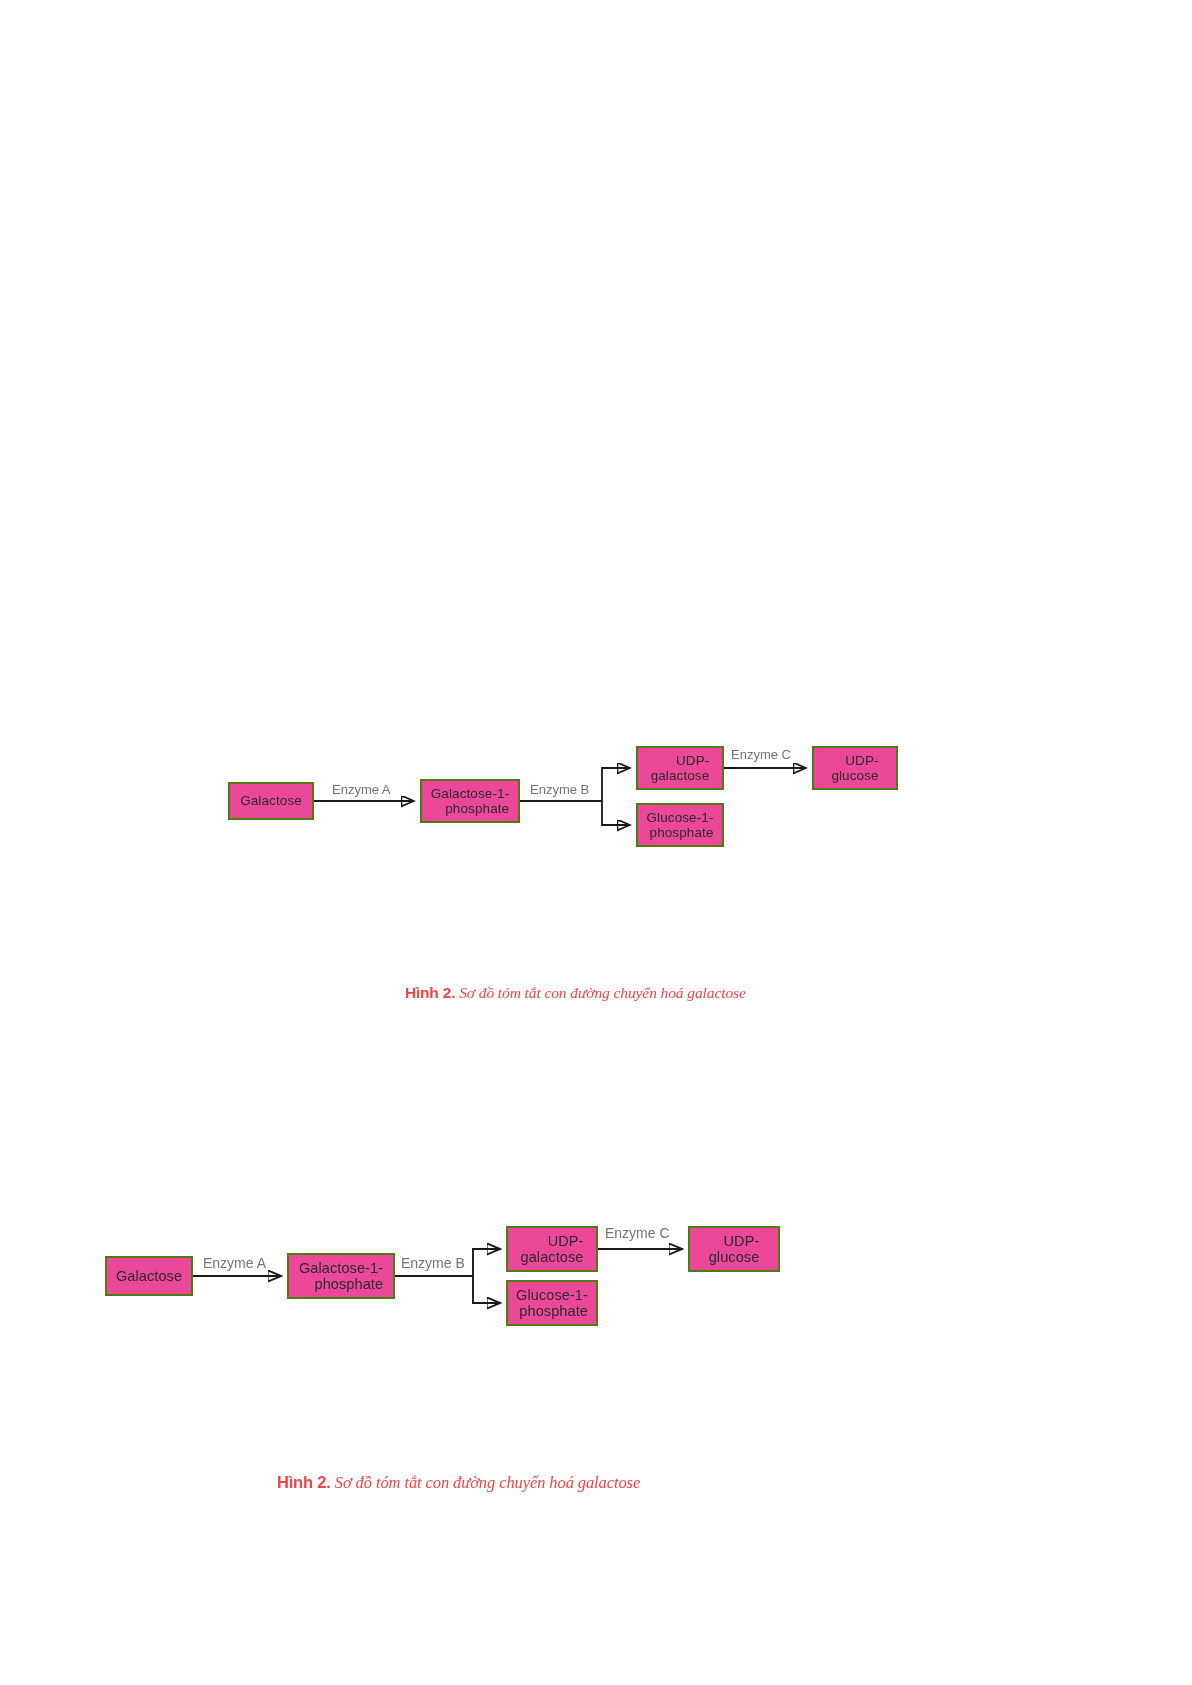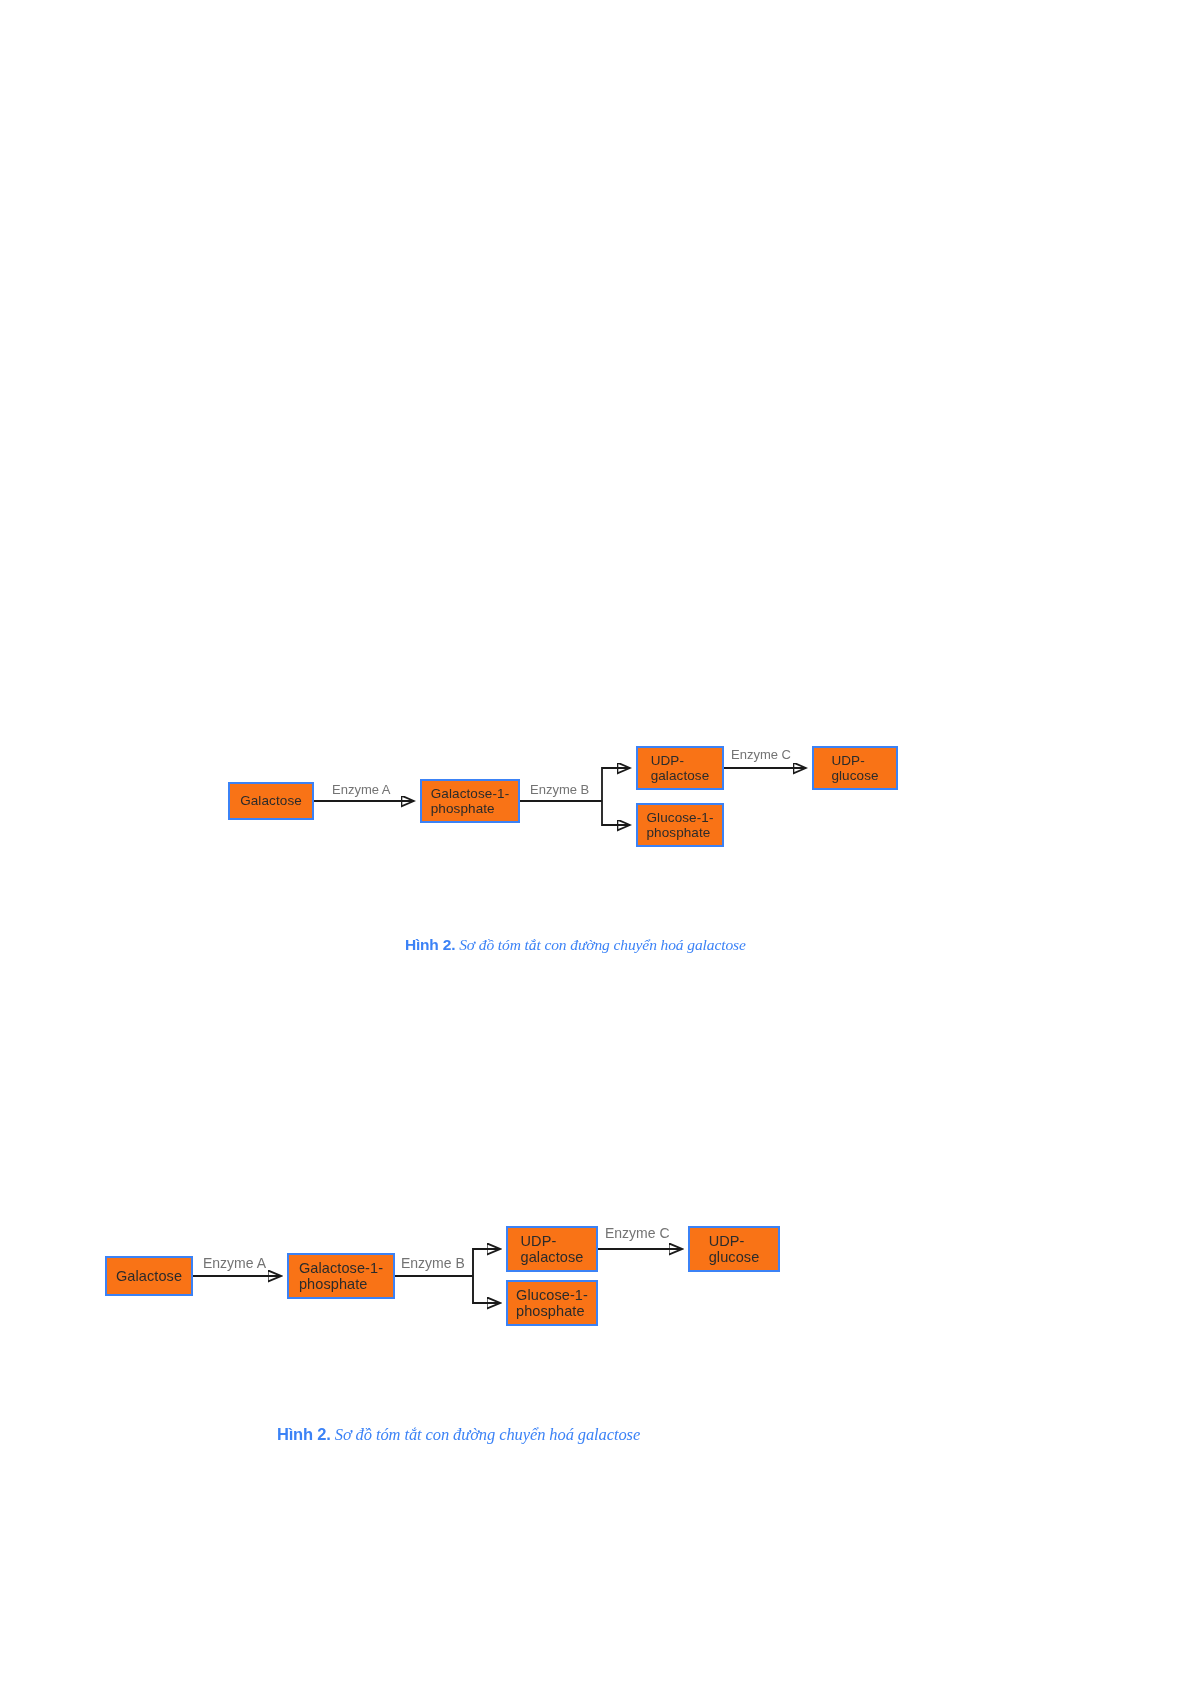--- a/index.html
+++ b/index.html
@@ -23,27 +23,27 @@
   }
 
   .diagram {
     position: relative;
   }
 
   
   .node {
     position: absolute;
     box-sizing: border-box;
-    background: #f97316;
-    border: 2px solid #3b82f6;
+    background: #ec4899;
+    border: 2px solid #4d7c0f;
     color: #2b2b2b;
     display: flex;
     align-items: center;
     justify-content: center;
-    text-align: left;
+    text-align: right;
     line-height: 1.12;
     letter-spacing: .1px;
     white-space: pre-line;
     font-family: "Liberation Sans", sans-serif;
   }
 
   
   .edge-label {
     position: absolute;
     color: #737373;
@@ -63,22 +63,23 @@
   .connectors path,
   .connectors line {
     stroke: #1a1a1a;
     fill: none;
   }
 
   
   .caption {
     position: absolute;
     white-space: nowrap;
-    color: #3b82f6;
+    color: #ef4444;
     font-family: "Liberation Serif", serif;
+    margin-top: 48px;
   }
   .caption .cap-label {
     font-weight: bold;
     font-style: normal;
     font-family: "Liberation Sans", sans-serif;
     letter-spacing: -.2px;
   }
   .caption .cap-text {
     font-style: italic;
     font-family: "Liberation Serif", serif;

